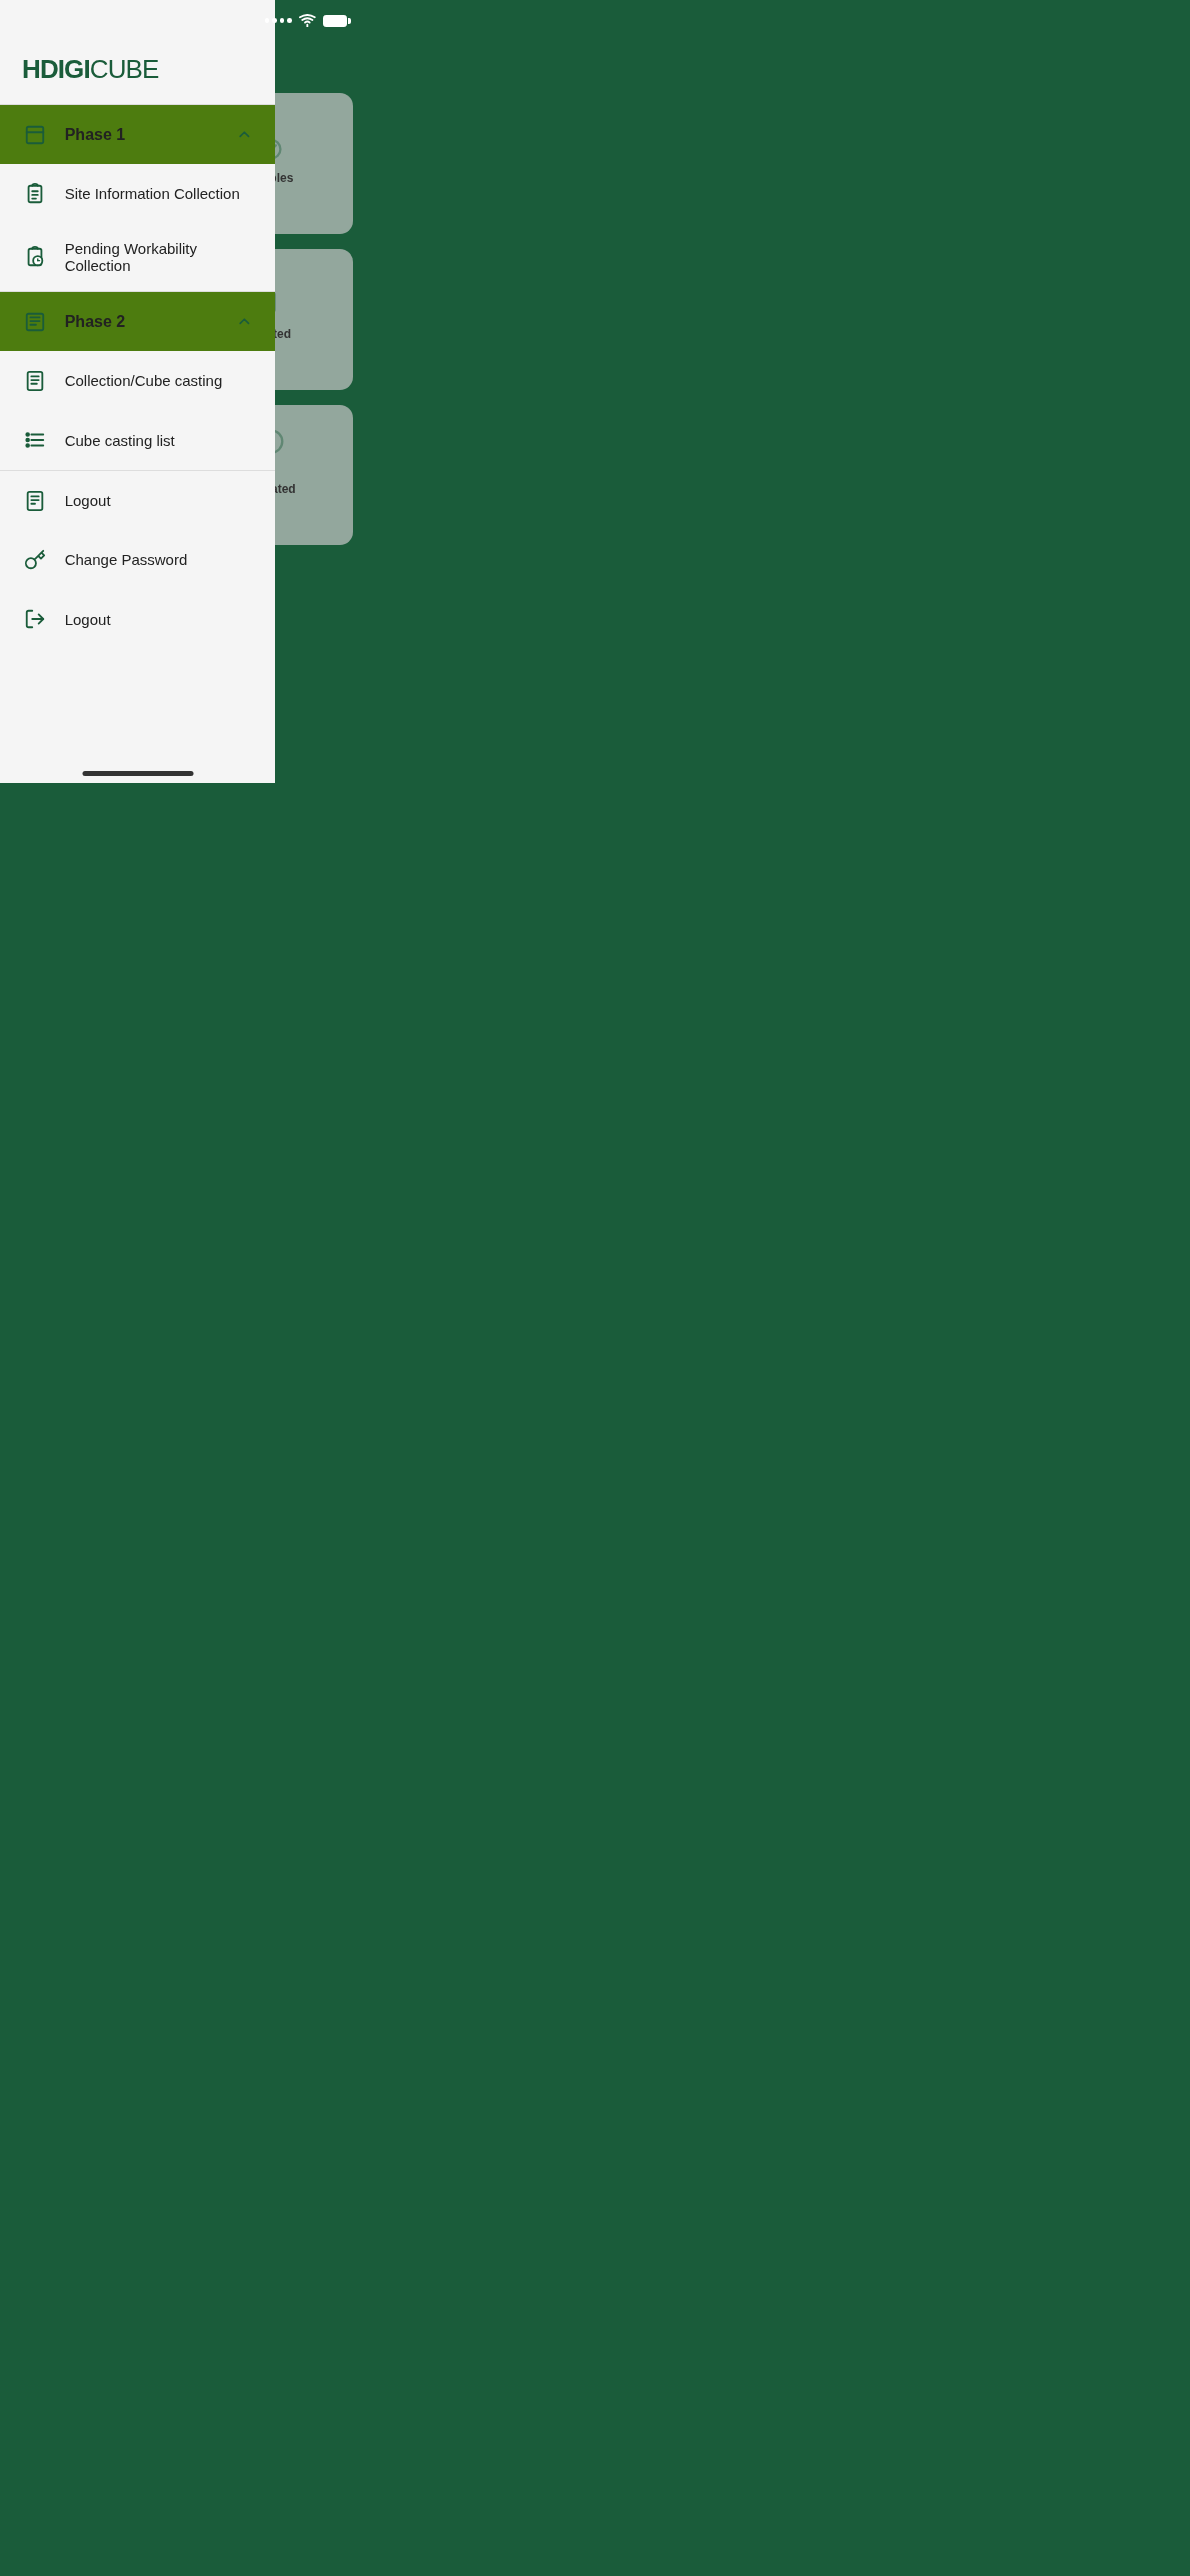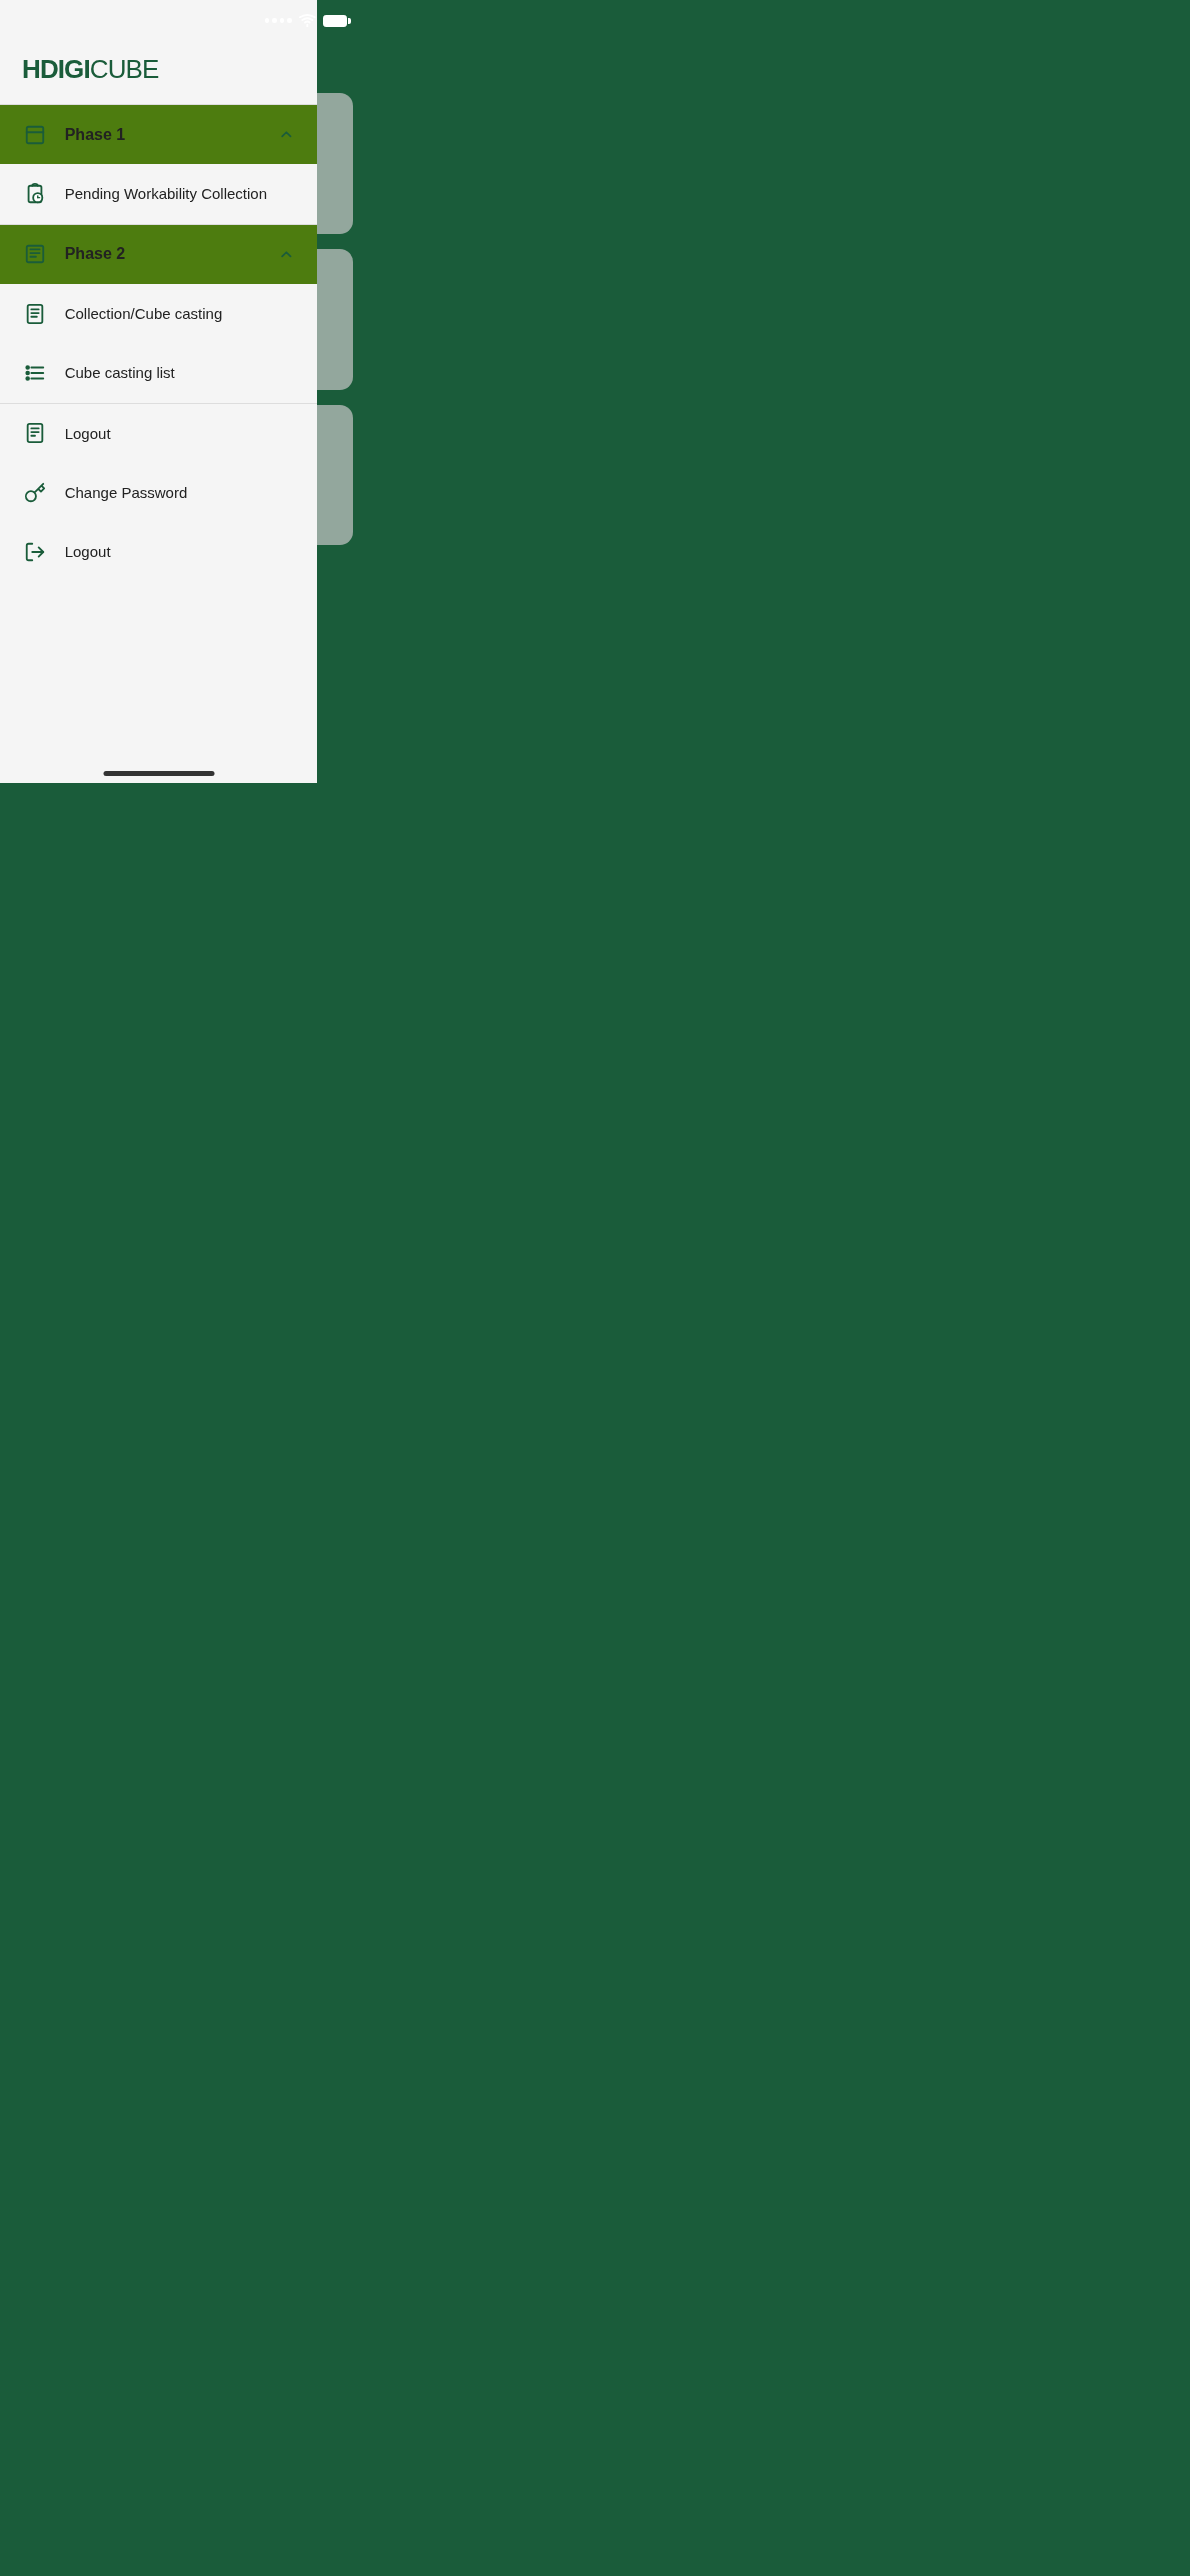--- a/index.html
+++ b/index.html
@@ -116,21 +116,21 @@
       font-size: 20.4px;
       font-weight: 700;
       text-align: center;
     }
 
     
     .sidebar {
       position: absolute;
       top: 0;
       left: 0;
-      width: 317px;
+      width: 275px;
       height: 100%;
       background: #f5f5f5;
       z-index: 5;
       display: flex;
       flex-direction: column;
       padding-bottom: 18.5px;
     }
 
     .sidebar-logo-area {
       padding: 56px 22px 22px 22px;
@@ -308,20 +308,32 @@
           </svg>
         </div>
         <span class="nav-item-label bold">Phase 1</span>
         <span class="nav-item-chevron">
           <svg width="16.7" height="16.7" viewBox="0 0 24 24" fill="none" stroke="#1a5c3a" stroke-width="2.5" stroke-linecap="round" stroke-linejoin="round">
             <polyline points="18 15 12 9 6 15"></polyline>
           </svg>
         </span>
       </div>
 
+      <div class="nav-item sub-item">
+        <div class="nav-item-icon">
+          <svg width="22" height="22" viewBox="0 0 24 24" fill="none" stroke="#1a5c3a" stroke-width="2" stroke-linecap="round" stroke-linejoin="round">
+            <rect x="5" y="3" width="14" height="18" rx="2"></rect>
+            <path d="M9 3 Q9 1 12 1 Q15 1 15 3"></path>
+            <line x1="9" y1="9" x2="15" y2="9"></line>
+            <line x1="9" y1="13" x2="15" y2="13"></line>
+            <line x1="9" y1="17" x2="13" y2="17"></line>
+          </svg>
+        </div>
+        <span class="nav-item-label">Site Information Collection</span>
+      </div>
 
       <div class="nav-item sub-item">
         <div class="nav-item-icon">
           <svg width="22" height="22" viewBox="0 0 24 24" fill="none" stroke="#1a5c3a" stroke-width="2" stroke-linecap="round" stroke-linejoin="round">
             <rect x="5" y="3" width="14" height="18" rx="2"></rect>
             <path d="M9 3 Q9 1 12 1 Q15 1 15 3"></path>
             <circle cx="15" cy="16" r="5" fill="white" stroke="#1a5c3a" stroke-width="2"></circle>
             <line x1="15" y1="14" x2="15" y2="16" stroke="#1a5c3a" stroke-width="1.5" stroke-linecap="round"></line>
             <line x1="15" y1="16" x2="17" y2="16" stroke="#1a5c3a" stroke-width="1.5" stroke-linecap="round"></line>
           </svg>

